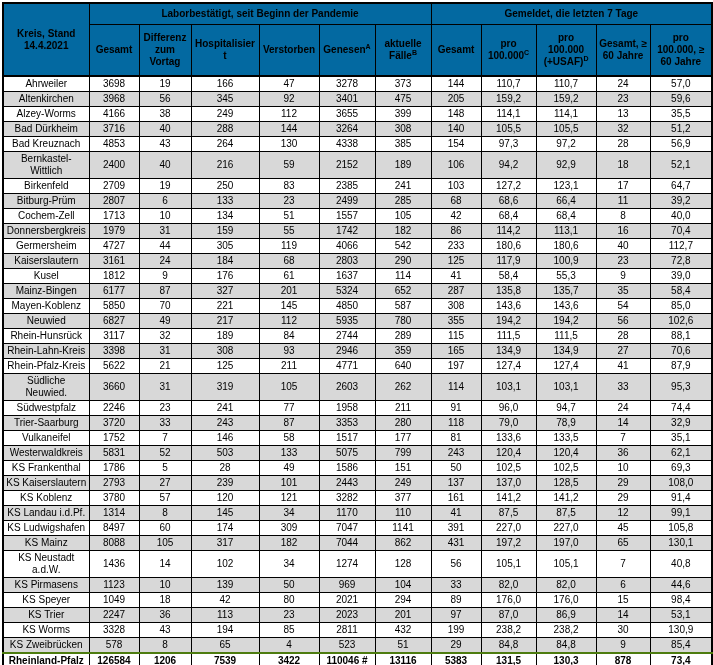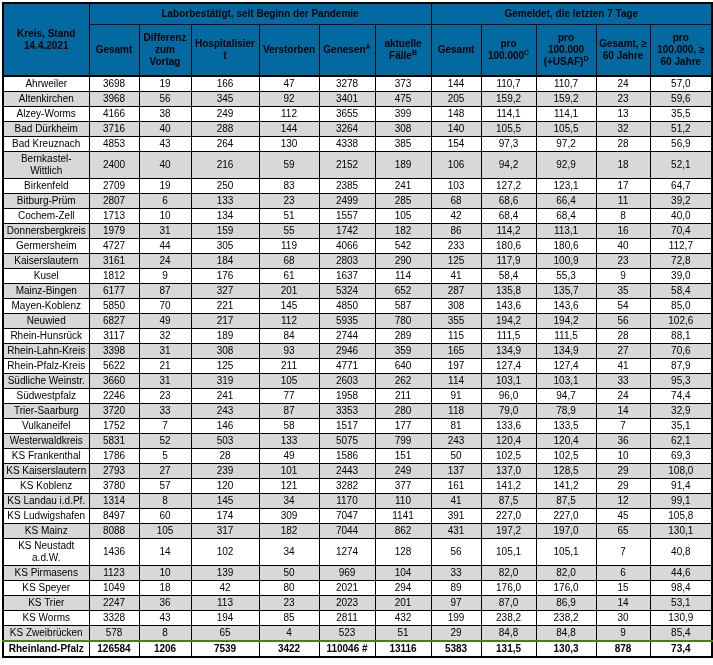--- a/index.html
+++ b/index.html
@@ -356,21 +356,21 @@
           <td>211</td>
           <td>4771</td>
           <td>640</td>
           <td>197</td>
           <td>127,4</td>
           <td>127,4</td>
           <td>41</td>
           <td>87,9</td>
         </tr>
         <tr class="stripe">
-          <td class="kreis">Südliche Weinstr.</td>
+          <td class="kreis">Südliche Neuwied.</td>
           <td>3660</td>
           <td>31</td>
           <td>319</td>
           <td>105</td>
           <td>2603</td>
           <td>262</td>
           <td>114</td>
           <td>103,1</td>
           <td>103,1</td>
           <td>33</td>

